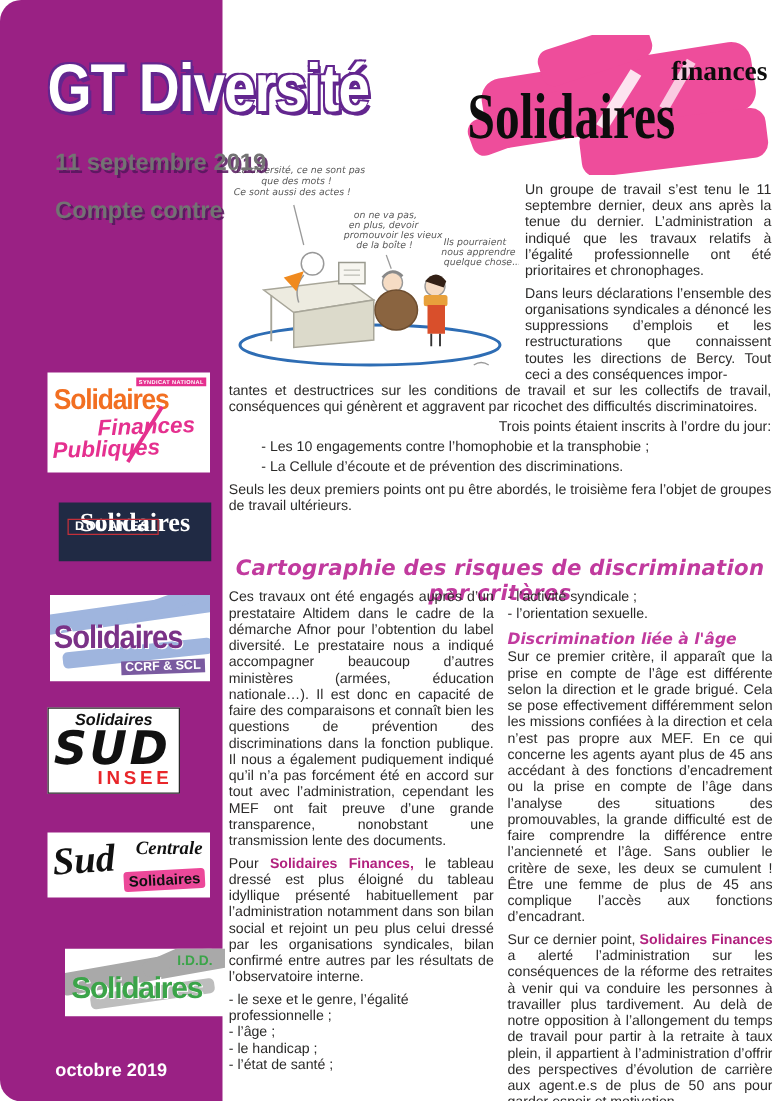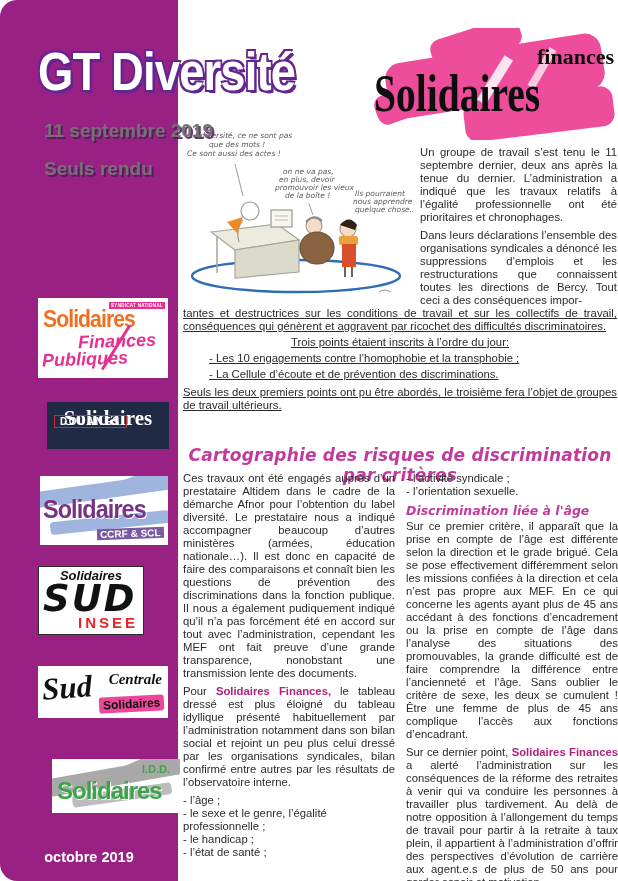--- a/index.html
+++ b/index.html
@@ -64,22 +64,22 @@
   .mh-brand{position:absolute;left:2px;top:40px;color:#0d0d0d;font-family:"Liberation Serif",serif;font-weight:bold;font-size:52px;line-height:1;white-space:nowrap;transform:scaleX(.76);transform-origin:left top;}
   .mh-sub{position:absolute;right:4px;top:16px;color:#0d0d0d;font-family:"Liberation Serif",serif;font-weight:bold;font-size:22px;}
   
   .cartoon{position:absolute;left:183px;top:126px;width:232px;height:180px;z-index:2;}
   .hand{font-family:"DejaVu Sans",sans-serif;font-style:italic;font-size:7.5px;fill:#5a5a5a;}
   
   .bodytext{font-size:11.3px;line-height:13px;text-align:justify;}
   .intro-col{position:absolute;left:420px;top:146px;width:197px;}
   .intro-col p{margin:0 0 5px 0;}
   .flow{position:absolute;left:183px;top:307px;width:434px;}
-  .flow p{margin:0;text-decoration:underline;}
-  .agenda-intro{margin-top:3px !important;text-align:center;}
+  .flow p{margin:0;}
+  .agenda-intro{margin-top:3px !important;text-align:right;}
   .agenda-item{margin:3px 0 0 26px !important;text-align:left !important;}
   .conclusion{margin-top:5px !important;}
   .section-title{
     position:absolute;left:183px;top:445px;width:434px;text-align:center;
     color:#C13A9E;font-family:"DejaVu Sans",sans-serif;font-weight:bold;font-style:italic;
     font-size:17px;letter-spacing:.2px;margin:0;
   }
   .columns{position:absolute;left:183px;top:472px;width:436px;display:flex;gap:11px;}
   .col{width:212px;}
   .col p{margin:0 0 5px 0;}
@@ -93,21 +93,21 @@
 </style>
 </head>
 <body>
 
 <div class="page">
 
   <aside class="sidebar"></aside>
 
   <div class="page-title">GT Diversité</div>
   <div class="issue-date">11 septembre 2019</div>
-  <div class="doc-type">Seuls rendu</div>
+  <div class="doc-type">Compte contre</div>
 
   <div class="logo logo-fp">
     <span class="fp-tag">SYNDICAT NATIONAL</span>
     <span class="fp-brand">Solidaires</span>
     <span class="fp-l2">Finances</span>
     <span class="fp-l3">Publiques</span>
     <span class="fp-slash"></span>
   </div>
 
   <div class="logo logo-douanes">
@@ -214,22 +214,22 @@
     <p class="agenda-item">- La Cellule d’écoute et de prévention des discriminations.</p>
     <p class="conclusion">Seuls les deux premiers points ont pu être abordés, le troisième fera l’objet de groupes de travail ultérieurs.</p>
   </div>
 
   <h2 class="section-title">Cartographie des risques de discrimination par critères</h2>
 
   <div class="columns">
     <div class="col bodytext">
       <p>Ces travaux ont été engagés auprès d’un prestataire Altidem dans le cadre de la démarche Afnor pour l’obtention du label diversité. Le prestataire nous a indiqué accompagner beaucoup d’autres ministères (armées, éducation nationale…). Il est donc en capacité de faire des comparaisons et connaît bien les questions de prévention des discriminations dans la fonction publique. Il nous a également pudiquement indiqué qu’il n’a pas forcément été en accord sur tout avec l’administration, cependant les MEF ont fait preuve d’une grande transparence, nonobstant une transmission lente des documents.</p>
       <p><span>Pour </span><span class="mag">Solidaires Finances,</span><span> le tableau dressé est plus éloigné du tableau idyllique présenté habituellement par l’administration notamment dans son bilan social et rejoint un peu plus celui dressé par les organisations syndicales, bilan confirmé entre autres par les résultats de l’observatoire interne.</span></p>
+      <p class="bullet">- le sexe et le genre, l’égalité professionnelle ;</p>
       <p class="bullet">- l’âge ;</p>
-      <p class="bullet">- le sexe et le genre, l’égalité professionnelle ;</p>
       <p class="bullet">- le handicap ;</p>
       <p class="bullet">- l’état de santé ;</p>
 
     </div>
     <div class="col bodytext">
       <p class="bullet">- l’activité syndicale ;</p>
       <p class="bullet">- l’orientation sexuelle.</p>
       <p class="subsection-title">Discrimination liée à l'âge</p>
       <p>Sur ce premier critère, il apparaît que la prise en compte de l’âge est différente selon la direction et le grade brigué. Cela se pose effectivement différemment selon les missions confiées à la direction et cela n’est pas propre aux MEF. En ce qui concerne les agents ayant plus de 45 ans accédant à des fonctions d’encadrement ou la prise en compte de l’âge dans l’analyse des situations des promouvables, la grande difficulté est de faire comprendre la différence entre l’ancienneté et l’âge. Sans oublier le critère de sexe, les deux se cumulent ! Être une femme de plus de 45 ans complique l’accès aux fonctions d’encadrant.</p>
       <p><span>Sur ce dernier point, </span><span class="mag">Solidaires Finances</span><span> a alerté l’administration sur les conséquences de la réforme des retraites à venir qui va conduire les personnes à travailler plus tardivement. Au delà de notre opposition à l’allongement du temps de travail pour partir à la retraite à taux plein, il appartient à l’administration d’offrir des perspectives d’évolution de carrière aux agent.e.s de plus de 50 ans pour garder espoir et motivation.</span></p>

